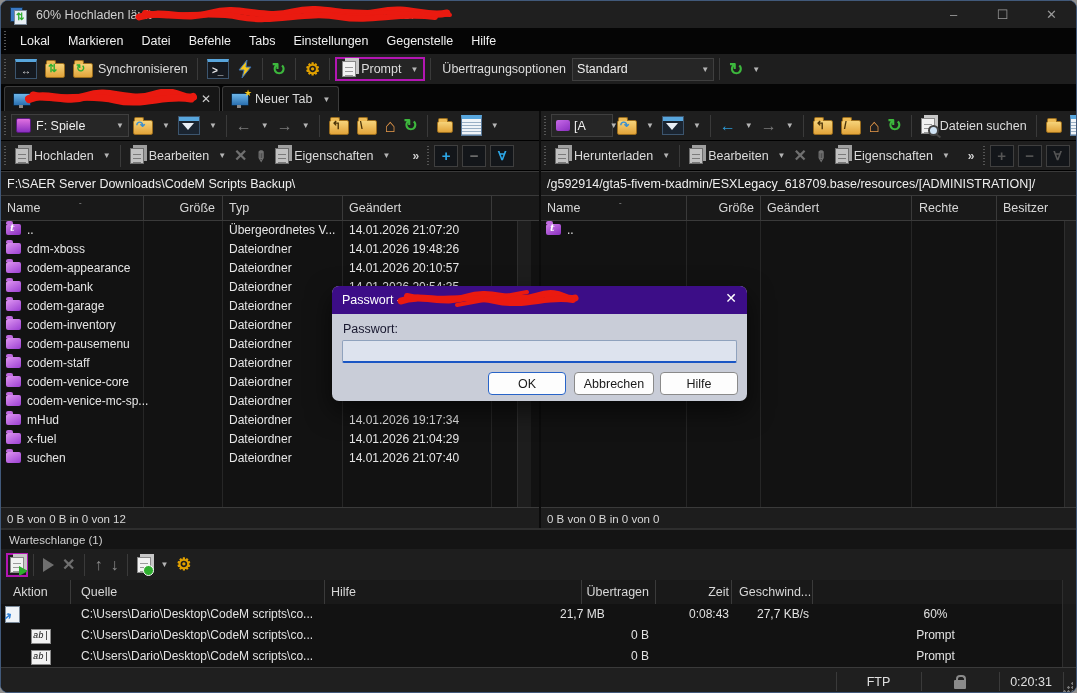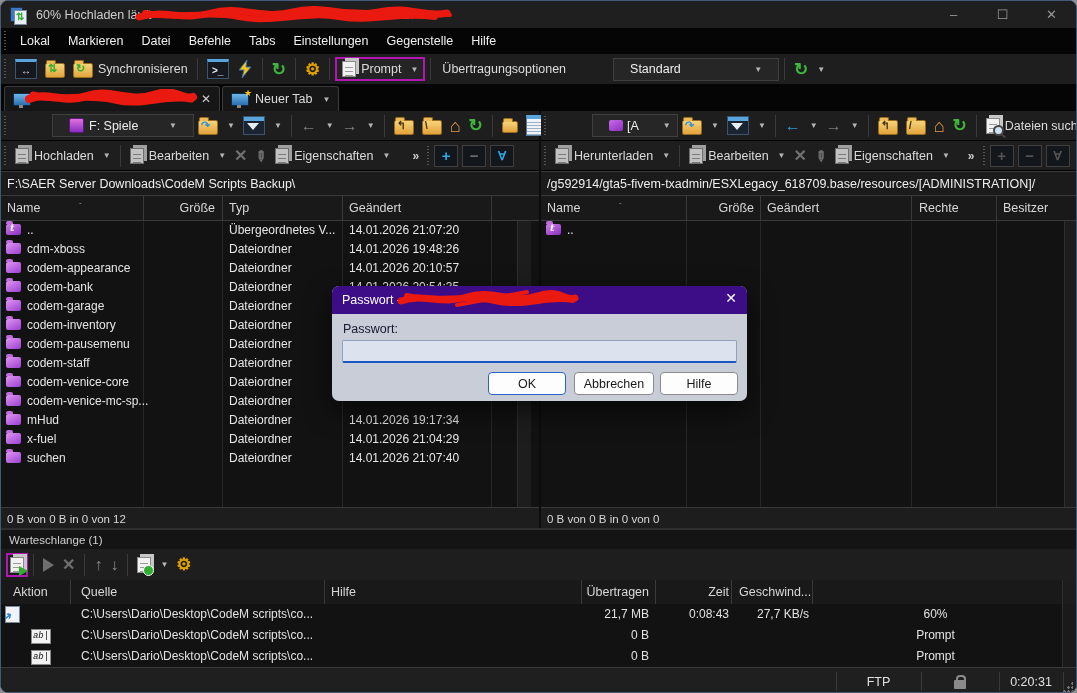--- a/index.html
+++ b/index.html
@@ -28,21 +28,21 @@
        background-image:repeating-linear-gradient(#0000 0 3px,#9a9a9a 3px 4px);background-size:8px 100%;background-position:2px 2px;background-repeat:repeat-y;}
   .doc.gray{filter:grayscale(1) brightness(.8);}
   .yf{position:relative;width:18px;height:13px;border-radius:2px;background:linear-gradient(#f6d37a,#e2a43a);border:1px solid #9a6d1e;flex:none;margin-top:3px;}
   .yf:before{content:"";position:absolute;top:-4px;left:0;width:8px;height:3px;border-radius:2px 2px 0 0;background:#eebb55;border:1px solid #9a6d1e;border-bottom:none;}
   .yf .ov{position:absolute;left:2px;top:-2px;font-size:11px;font-weight:bold;color:#4a3308;line-height:13px;}
   .darkbox{width:20px;height:16px;background:#15191f;border:1px solid #3c556e;border-top:3px solid #58a6dd;display:flex;align-items:center;justify-content:center;color:#e8e8e8;font-size:10px;font-weight:bold;flex:none;}
   .boxbtn{width:22px;height:20px;background:#13161a;border:1px solid #3f3f3f;display:flex;align-items:center;justify-content:center;flex:none;}
   
   .toolbar{position:absolute;left:0;top:53px;width:100%;height:30px;background:#1e1e1e;display:flex;align-items:center;border-bottom:1px solid #000;}
   .liste-btn{display:flex;align-items:center;gap:5px;border:2px solid #b316b3;background:#242424;padding:2px 5px;flex:none;}
-  .combo{display:flex;align-items:center;background:#262626;border:1px solid #3f3f3f;height:21px;padding:0 16px;gap:20px;flex:none;margin-left:41px;}
+  .combo{display:flex;align-items:center;background:#262626;border:1px solid #3f3f3f;height:21px;padding:0 4px;gap:20px;flex:none;}
   .combo .cv{color:#eee;font-size:12.5px;white-space:nowrap;}
   
   .tabbar{position:absolute;left:0;top:83px;width:100%;height:27px;background:#050505;display:flex;align-items:flex-end;gap:2px;padding-left:3px;box-sizing:border-box;}
   .tab{height:24px;background:#161616;border:1px solid #3c3c3c;border-bottom:none;border-radius:3px 3px 0 0;display:flex;align-items:center;padding:0 8px;gap:6px;position:relative;}
   .monitor{width:16px;height:11px;background:linear-gradient(#6db7ea,#2a6fb0);border:1px solid #0e2a44;border-radius:1px;position:relative;flex:none;}
   .monitor:after{content:"";position:absolute;left:5px;bottom:-3px;width:4px;height:3px;background:#888;}
   .monitor .star{position:absolute;right:-4px;top:-6px;color:#f5c518;font-size:9px;}
   .tab .close{color:#cfcfcf;font-size:12px;margin-left:4px;}
   .scribble-slot{width:160px;height:14px;}
   
@@ -622,21 +622,21 @@
       <div class="vline" style="left:811px;background:#3a3a3a"></div>
     <div class="scrollcol" style="right:0"></div>
   </div>
   <div class="qlist">
     <div class="scrollcol" style="right:0;background:#1a1a1a"></div>
 
       <div class="qrow">
         <i class="upicon"></i>
 
         <span style="left:80px">C:\Users\Dario\Desktop\CodeM scripts\co...</span>
-        <span style="left:580px;width:68px;text-align:right">21,7 MB</span>
+        <span style="left:559px;width:68px;text-align:left">21,7 MB</span>
         <span style="left:658px;width:70px;text-align:right">0:08:43</span>
         <span style="left:734px;width:74px;text-align:right">27,7 KB/s</span>
         <span style="left:811px;width:247px;text-align:center">60%</span>
       </div>
 
       <div class="qrow">
 
         <i class="abicon">ab|</i>
         <span style="left:80px">C:\Users\Dario\Desktop\CodeM scripts\co...</span>
         <span style="left:330px"></span>

